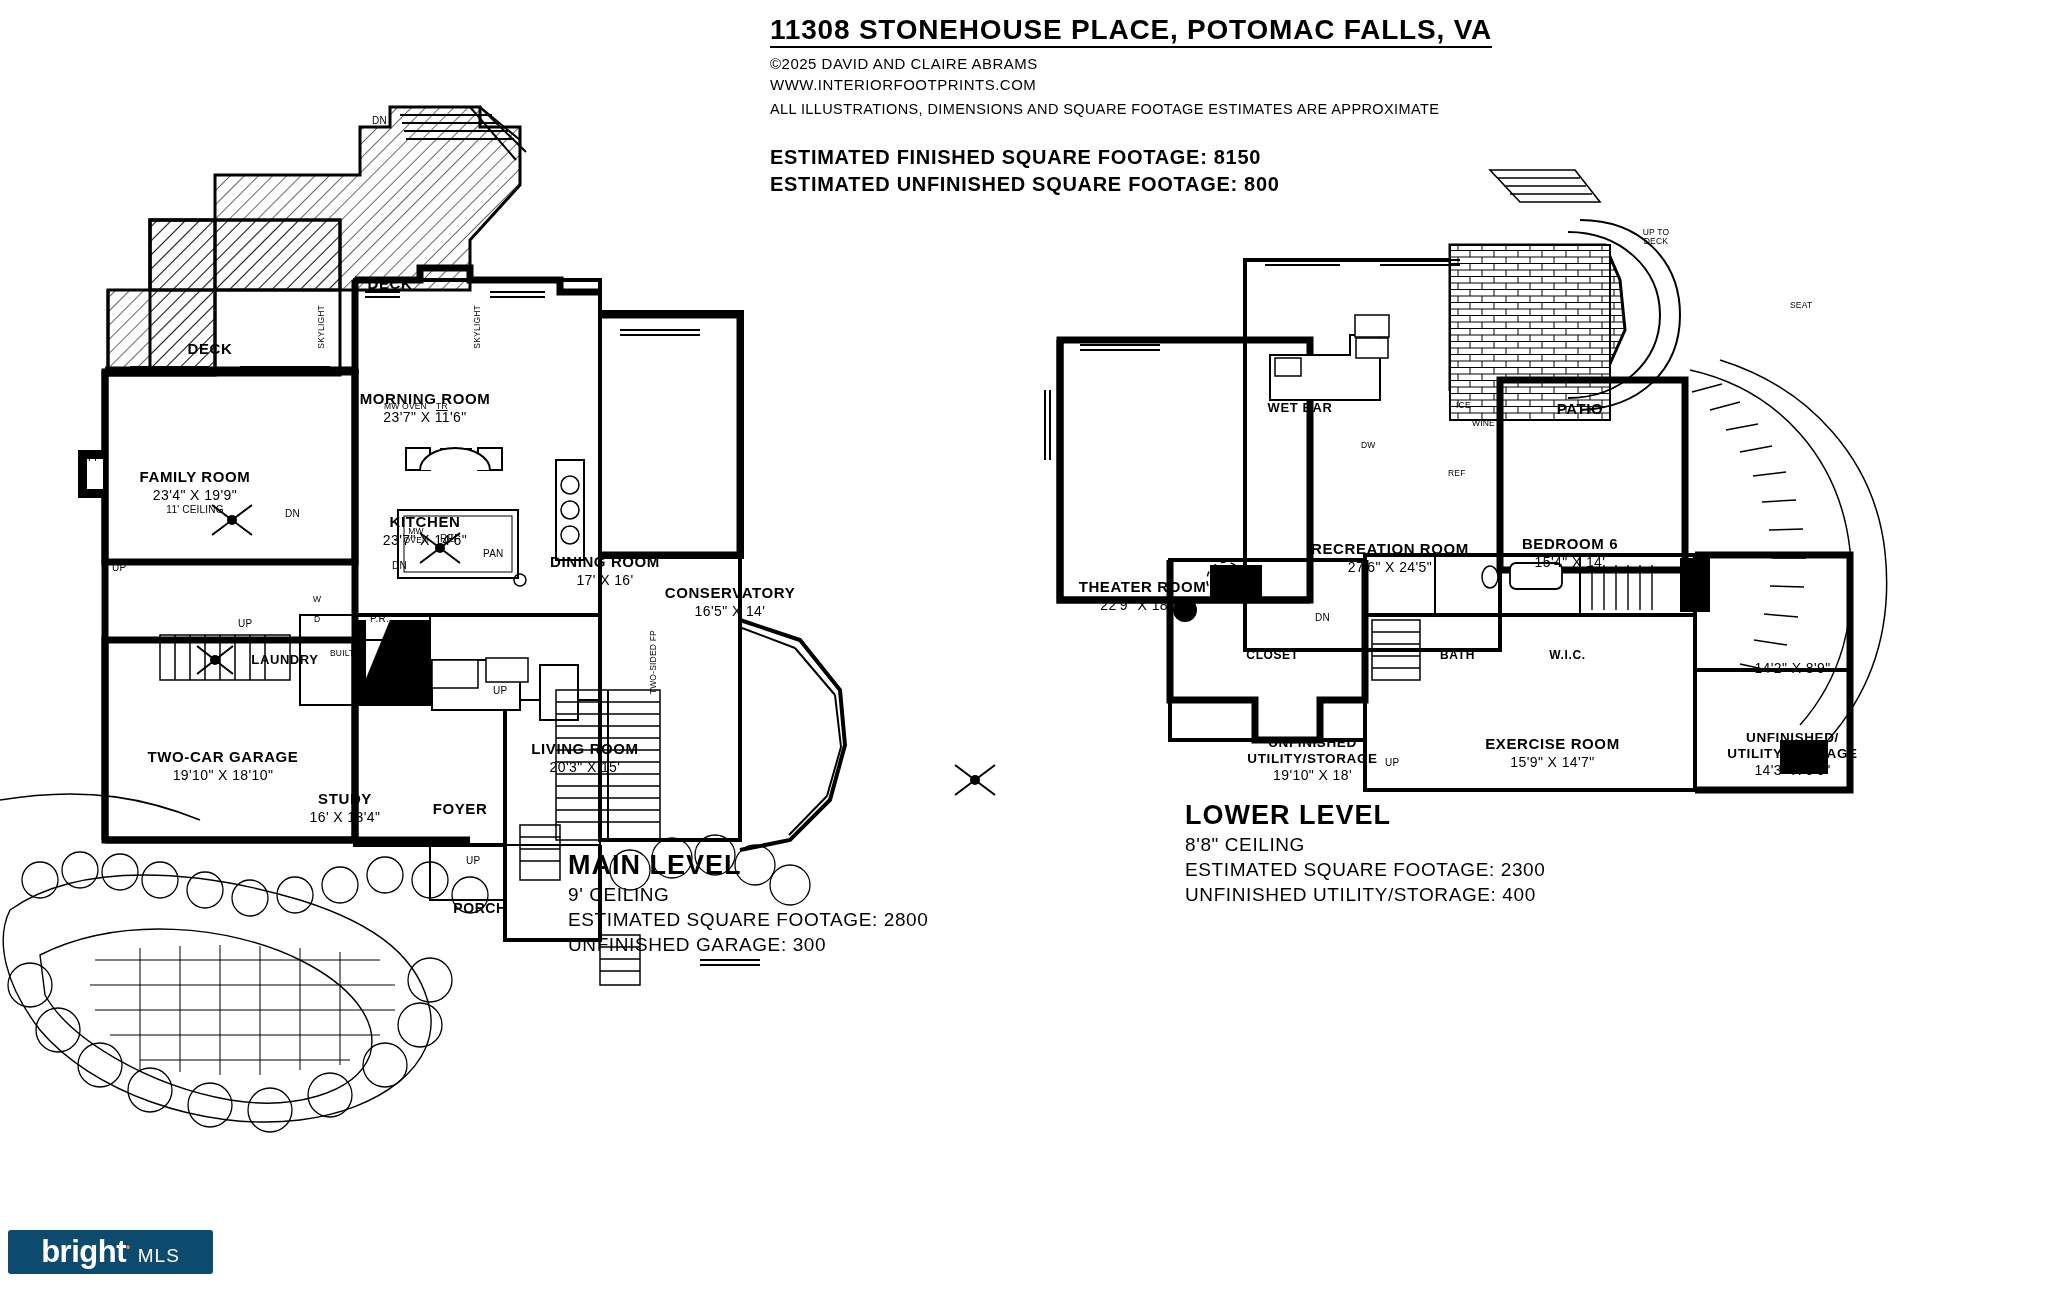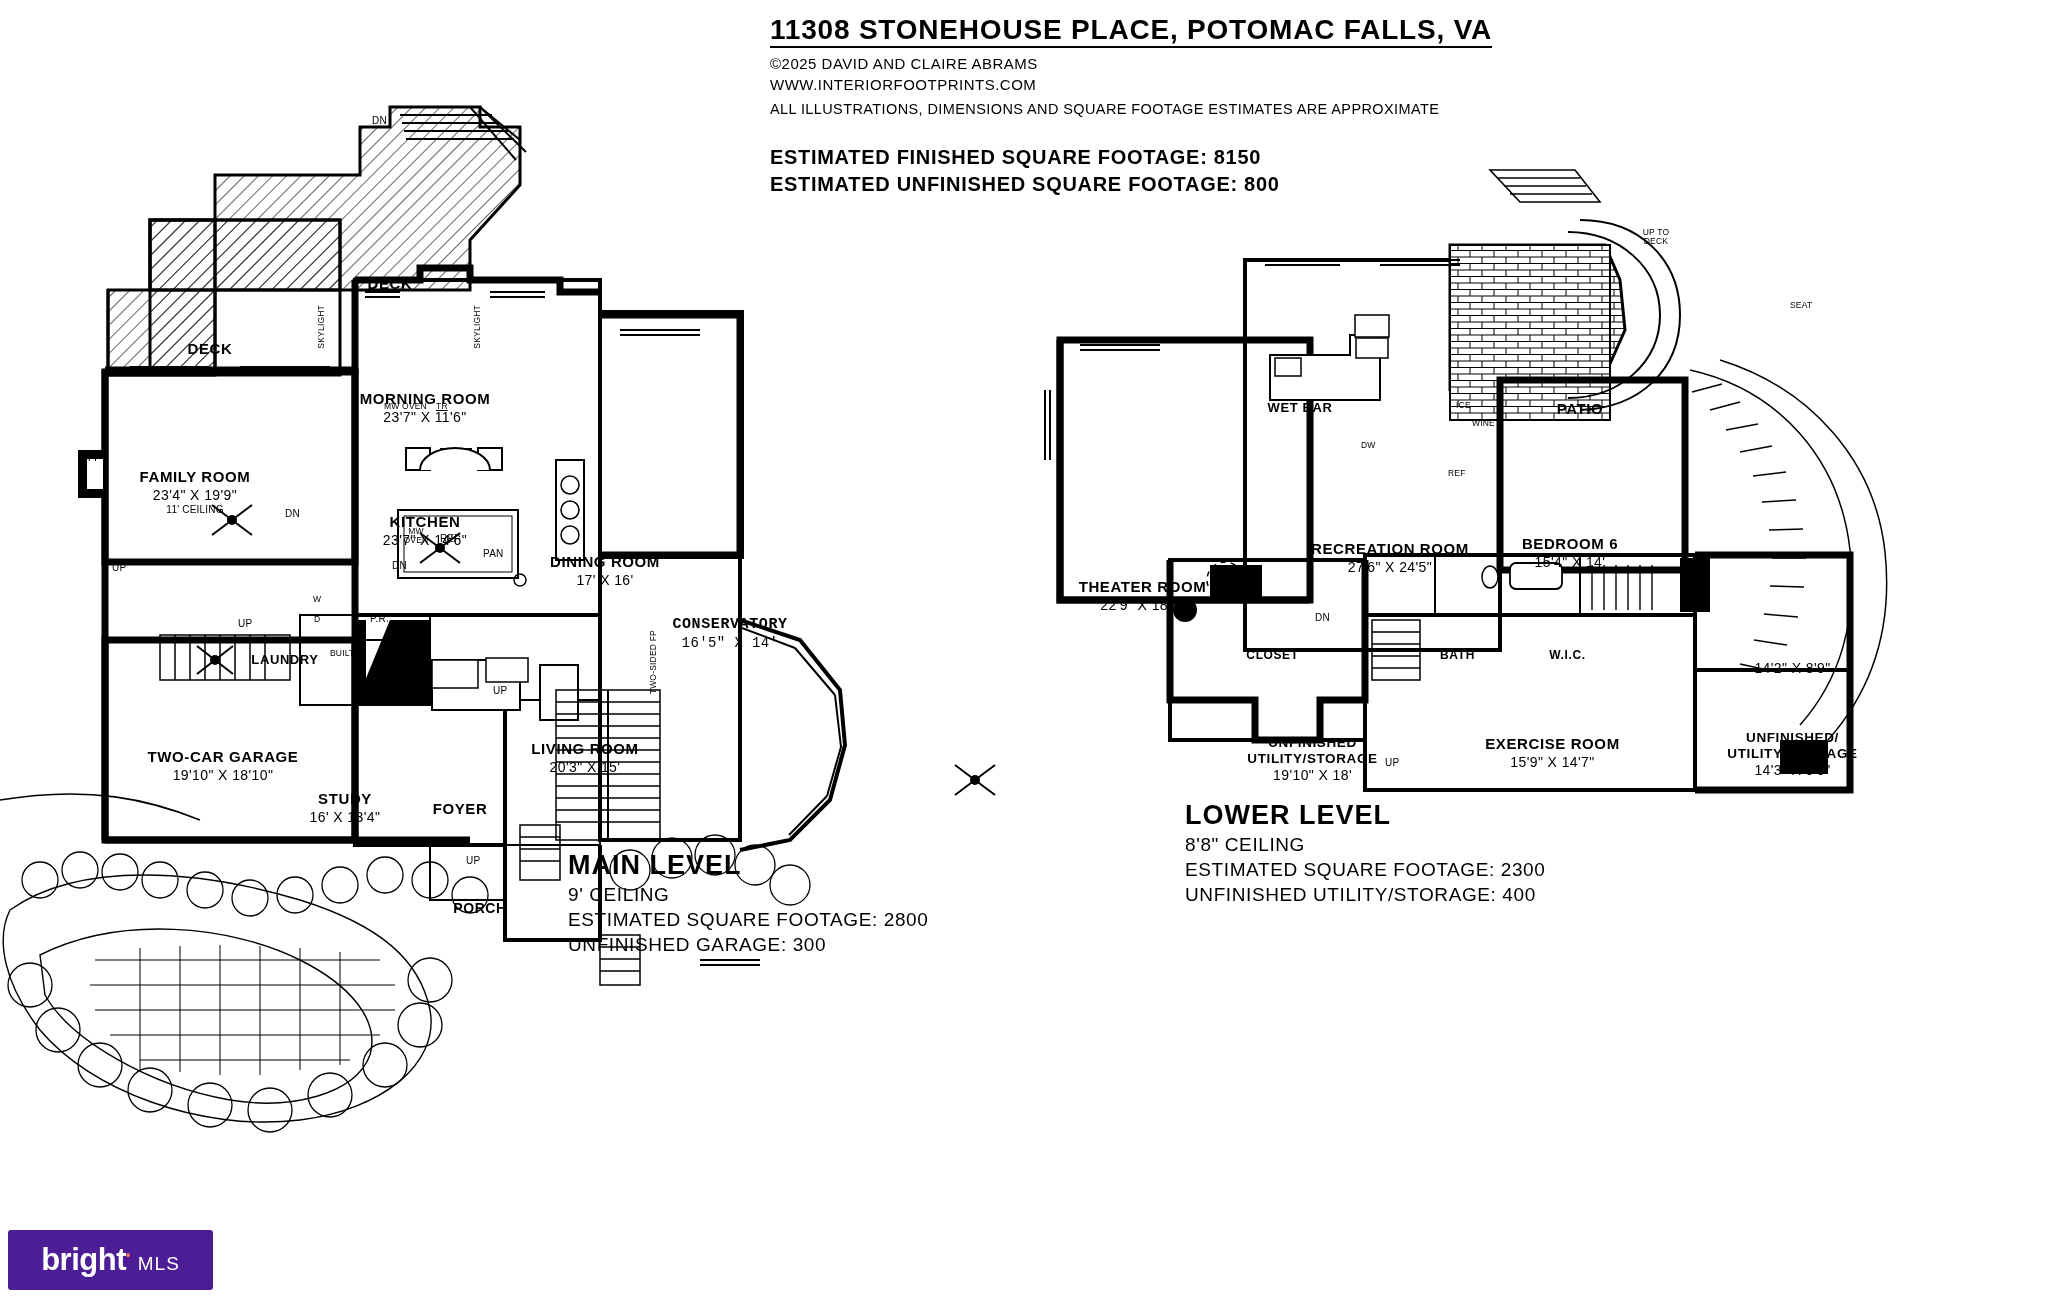--- a/index.html
+++ b/index.html
@@ -31,21 +31,21 @@
 
   
   svg{display:block;}
   .wall{fill:none;stroke:#000;}
   .w-thick{stroke-width:7;}
   .w-med{stroke-width:4;}
   .w-thin{stroke-width:2;}
   .fillblack{fill:#000;stroke:none;}
 
   
-  #logo{left:8px;top:1230px;width:205px;height:60px;background:#4c1d95;border-radius:3px;
+  #logo{left:8px;top:1230px;width:205px;height:44px;background:#0c4a6e;border-radius:3px;
         display:flex;align-items:center;justify-content:center;}
   #logo-text{font-size:31px;color:#fff;font-weight:bold;letter-spacing:-.5px;}
   #logo-text .mls{font-size:19px;font-weight:normal;letter-spacing:1px;}
   #logo-text .tm{font-size:12px;vertical-align:super;color:#ff7a5c;}
 </style>
 </head>
 <body>
 
 <div class="abs" id="header">
   <div id="title">11308 STONEHOUSE PLACE, POTOMAC FALLS, VA</div>
@@ -268,21 +268,21 @@
   <div class="room-name">STUDY</div>
   <div class="room-dim">16' X 13'4"</div>
 </div>
 <div class="abs lbl" style="left:400px;top:800px;width:120px;">
   <div class="room-name">FOYER</div>
 </div>
 <div class="abs lbl" style="left:505px;top:740px;width:160px;">
   <div class="room-name">LIVING ROOM</div>
   <div class="room-dim">20'3" X 15'</div>
 </div>
-<div class="abs lbl" style="left:650px;top:616px;width:160px;font-family:Liberation Mono, monospace;">
+<div class="abs lbl" style="left:650px;top:584px;width:160px;">
   <div class="room-name">CONSERVATORY</div>
   <div class="room-dim">16'5" X 14'</div>
 </div>
 <div class="abs lbl" style="left:420px;top:900px;width:120px;">
   <div class="room-name" style="font-size:14px">PORCH</div>
 </div>
 
 <div class="abs tiny" style="left:372px;top:115px;">DN</div>
 <div class="abs tiny" style="left:285px;top:508px;">DN</div>
 <div class="abs tiny" style="left:392px;top:560px;">DN</div>

